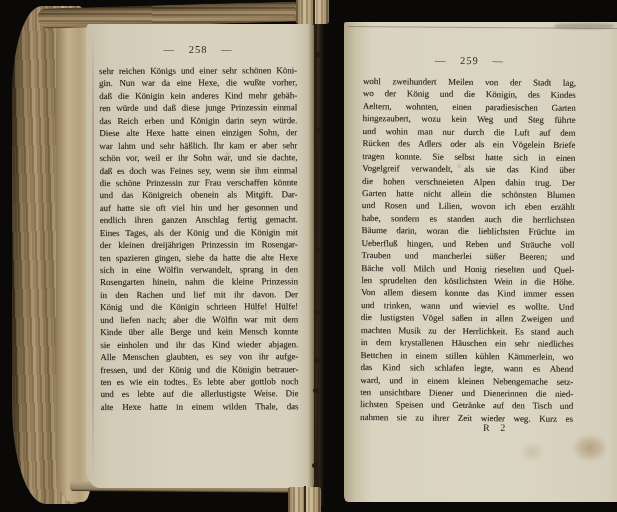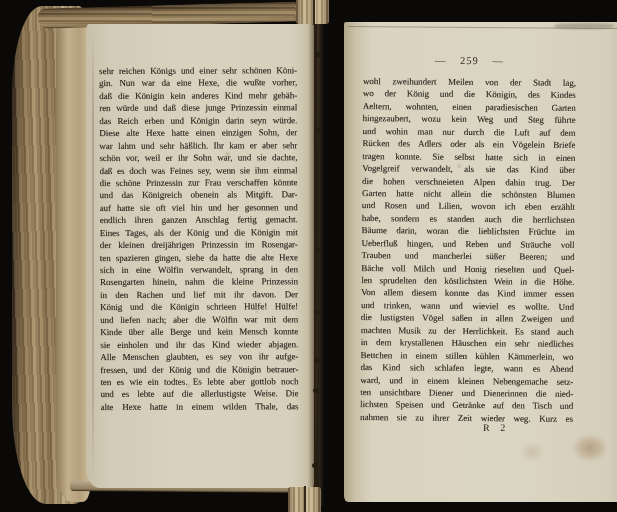--- a/index.html
+++ b/index.html
@@ -158,20 +158,21 @@
 
 <div id="photo">
 
   <div class="deckle"></div>
   <div class="deckle-inner"></div>
   <div class="top-edge-band"></div>
   <div class="under-edge-bottom-left"></div>
 
   <div class="page" id="left-page">
     <div class="crease"></div>
+    <div class="page-header">— 258 —</div>
     <div class="text-block">
         <div class="text-line">sehr reichen Königs und einer sehr schönen Köni-</div>
         <div class="text-line">gin. Nun war da eine Hexe, die wußte vorher,</div>
         <div class="text-line">daß die Königin kein anderes Kind mehr gebäh-</div>
         <div class="text-line">ren würde und daß diese junge Prinzessin einmal</div>
         <div class="text-line">das Reich erben und Königin darin seyn würde.</div>
         <div class="text-line">Diese alte Hexe hatte einen einzigen Sohn, der</div>
         <div class="text-line">war lahm und sehr häßlich. Ihr kam er aber sehr</div>
         <div class="text-line">schön vor, weil er ihr Sohn war, und sie dachte,</div>
         <div class="text-line">daß es doch was Feines sey, wenn sie ihm einmal</div>

